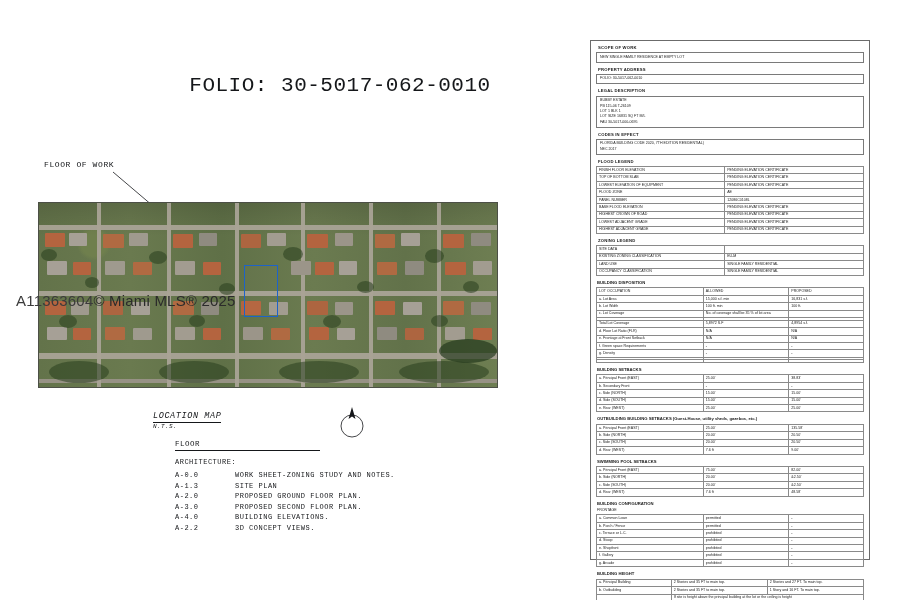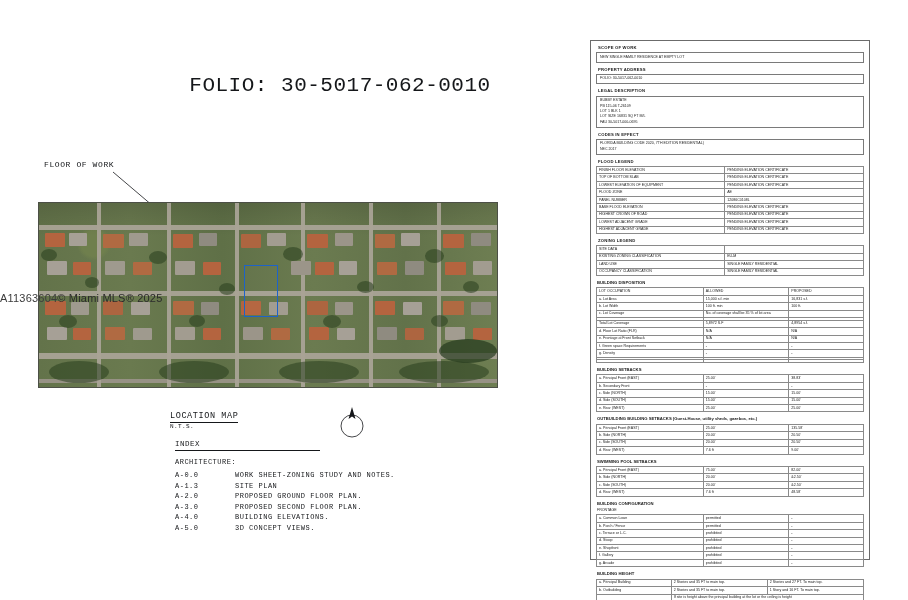--- a/index.html
+++ b/index.html
@@ -57,32 +57,32 @@
   .blk { position:absolute; border-radius:1px; }
   .lot-outline {
     position:absolute; left:205px; top:62px; width:34px; height:52px;
     border:1.5px solid #1d63c9;
     background:rgba(255,255,255,0.02);
   }
   .map-veg { position:absolute; border-radius:50%; background:rgba(40,62,30,0.55); }
 
   
   .wm {
-    position:absolute; left:0; top:292px; width:340px;
+    position:absolute; left:16px; top:292px; width:340px;
     font-family:"Liberation Sans", sans-serif;
-    font-size:11px; color:#3b3b3b; letter-spacing:.2px;
+    font-size:15px; color:#3b3b3b; letter-spacing:.2px;
     white-space:nowrap;
   }
   .wm .mls { color:#2b2b2b; }
 
   
   .loc-cap {
-    position:absolute; left:170px; top:411px;
+    position:absolute; left:153px; top:411px;
     font-family:"Liberation Mono", monospace; font-size:8.5px;
-    letter-spacing:.6px; color:#15171a;
+    letter-spacing:.6px; color:#15171a;font-style:italic;
   }
   .loc-cap .u { border-bottom:1px solid #15171a; padding-bottom:1px; }
   .loc-cap .nts { font-size:6px; letter-spacing:.4px; display:block; margin-top:2px;}
 
   .north { position:absolute; left:340px; top:406px; width:24px; height:32px; }
 
   
   .index-wrap {
     position:absolute; left:175px; top:440px; width:230px;
     font-family:"Liberation Mono", monospace; font-size:7px;
@@ -249,21 +249,21 @@
     <span class="u">LOCATION MAP</span>
     <span class="nts">N.T.S.</span>
   </div>
 
   <svg class="north" viewBox="0 0 24 32">
     <circle cx="12" cy="20" r="11" fill="none" stroke="#15171a" stroke-width="0.8"></circle>
     <path d="M12 1 L15.5 13 L12 10.5 L8.5 13 Z" fill="#15171a"></path>
   </svg>
 
   <div class="index-wrap">
-    <div class="index-title">INDEX</div>
+    <div class="index-title">FLOOR</div>
     <div class="index-rule"></div>
     <div class="index-sub">ARCHITECTURE:</div>
 
     <div class="idx-row">
       <span class="idx-code">A-0.0</span>
       <span class="idx-name">WORK SHEET-ZONING STUDY AND NOTES.</span>
     </div>
     <div class="idx-row">
       <span class="idx-code">A-1.3</span>
       <span class="idx-name">SITE PLAN</span>
@@ -274,21 +274,21 @@
     </div>
     <div class="idx-row">
       <span class="idx-code">A-3.0</span>
       <span class="idx-name">PROPOSED SECOND FLOOR PLAN.</span>
     </div>
     <div class="idx-row">
       <span class="idx-code">A-4.0</span>
       <span class="idx-name">BUILDING ELEVATIONS.</span>
     </div>
     <div class="idx-row">
-      <span class="idx-code">A-5.0</span>
+      <span class="idx-code">A-2.2</span>
       <span class="idx-name">3D CONCEPT VIEWS.</span>
     </div>
   </div>
 
   <div class="datasheet">
 
     <div class="sec-title">SCOPE OF WORK</div>
     <div class="box">
       <span class="ln">NEW SINGLE FAMILY RESIDENCE AT EMPTY LOT</span>
     </div>

